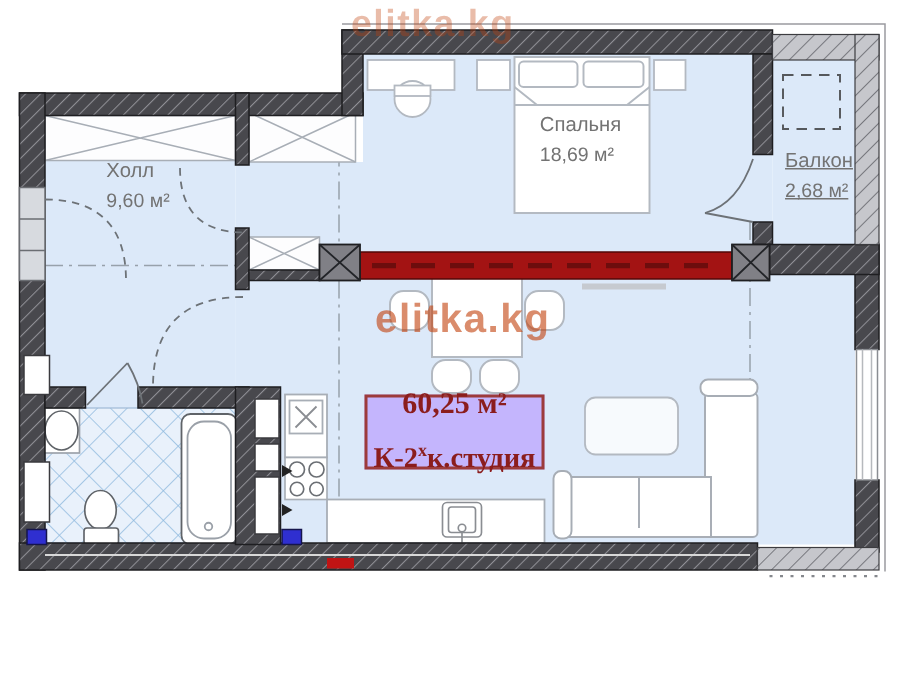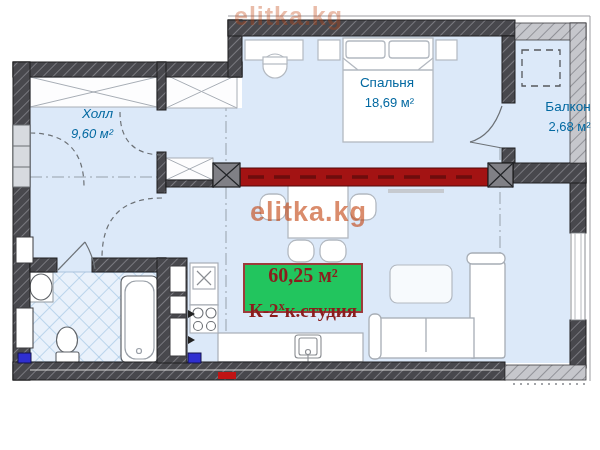--- a/index.html
+++ b/index.html
@@ -1,29 +1,29 @@
 <!DOCTYPE html>
 <html><head>
 <meta charset="utf-8">
 <style>
   html,body{margin:0;padding:0;background:#fff;}
   body{width:600px;height:450px;font-family:"Liberation Sans",sans-serif;}
   .plan{position:relative;width:600px;height:450px;background:#fff;overflow:hidden;}
   .plan svg{position:absolute;left:0;top:0;}
-  .room-label{position:absolute;transform:translateX(-50%);text-align:right;
-    color:#0369a1;font-size:13px;line-height:1.5;white-space:nowrap;z-index:5;}
+  .room-label{position:absolute;transform:translateX(-50%);text-align:left;
+    color:#737373;font-size:13px;line-height:1.5;white-space:nowrap;z-index:5;}
   .room-label .rname{font-size:13.5px;}
   .watermark{position:absolute;font-weight:bold;color:#c2410c;letter-spacing:1px;
     z-index:6;pointer-events:none;font-family:"Liberation Sans",sans-serif;}
   .wm-center{left:250px;top:197px;font-size:27px;opacity:.6;}
   .wm-top{left:234px;top:2px;font-size:25px;opacity:.35;}
   .summary-box{position:absolute;left:243px;top:263px;width:116px;height:46px;
-    background:#22c55e;border:2px solid #9c3b3b;color:#8b1d1d;
+    background:#c4b5fd;border:2px solid #9c3b3b;color:#8b1d1d;
     font-family:"Liberation Serif",serif;font-weight:bold;text-align:center;
-    display:flex;flex-direction:column;z-index:7;line-height:1.08;}
+    display:flex;flex-direction:column;justify-content:center;z-index:7;line-height:1.08;}
   .summary-box .total{font-size:20px;}
   .summary-box .type{font-size:19px;margin-top:13px;}
   .summary-box sup{font-size:12px;}
 </style>
 </head>
 <body>
 
 <div class="plan">
 
 <svg width="600" height="450" viewBox="0 0 600 450">
@@ -223,29 +223,29 @@
     <rect x="18" y="353" width="13" height="10" fill="#2f2fd0" stroke="#15154d"></rect>
     <rect x="188" y="353" width="13" height="10" fill="#2f2fd0" stroke="#15154d"></rect>
     <rect x="218" y="372" width="18" height="7" fill="#c01414"></rect>
     <path d="M513 384 H586" stroke="#85888d" stroke-width="1.5" stroke-dasharray="2 5"></path>
   </g>
 </svg>
 
   <div class="watermark wm-center">elitka.kg</div>
   <div class="watermark wm-top">elitka.kg</div>
 
-  <div class="room-label" style="left:92px;top:104px;font-style:italic;">
+  <div class="room-label" style="left:92px;top:104px;">
     <div class="rname">Холл</div>
     <div class="rarea">9,60 м²</div>
   </div>
   <div class="room-label" style="left:387px;top:73px;">
     <div class="rname">Спальня</div>
     <div class="rarea">18,69 м²</div>
   </div>
-  <div class="room-label" style="left:568px;top:97px;">
+  <div class="room-label" style="left:546px;top:97px;text-decoration:underline;">
     <div class="rname">Балкон</div>
     <div class="rarea">2,68 м²</div>
   </div>
   <div class="room-label" style="left:430px;top:268px;">
   </div>
 
   <div class="summary-box">
     <div class="total">60,25 м²</div>
     <div class="type"><span>К-2</span><sup>х</sup><span>к.студия</span></div>
   </div>

